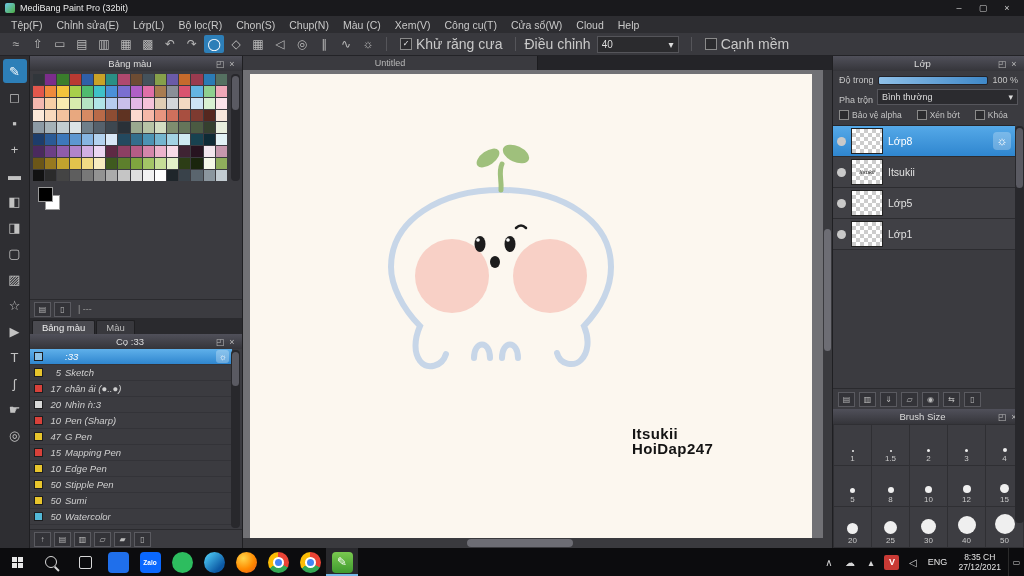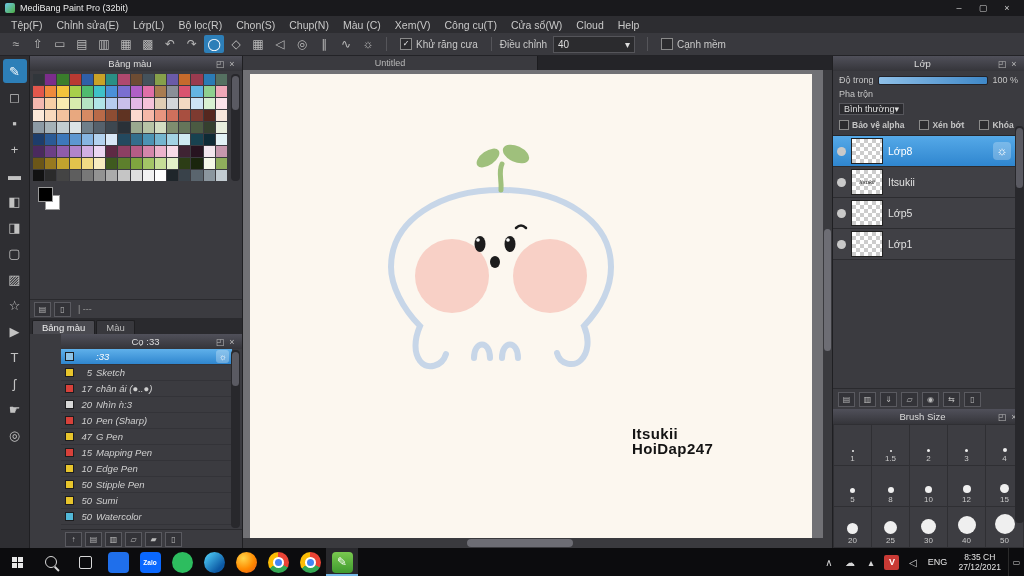--- a/index.html
+++ b/index.html
@@ -19,21 +19,21 @@
   .menu-item{font-size:10.5px;color:#c9c9c9;padding:1px 7px;white-space:nowrap;}
   .toolbar{position:absolute;top:33px;left:0;right:0;height:23px;background:#39393e;
     border-bottom:1px solid #232327;display:flex;align-items:center;padding:0 6px;gap:2px;box-sizing:border-box;}
   .tb-icons{display:flex;gap:2px;align-items:center;}
   .tb-icon{width:20px;height:18px;color:#b9b9b9;font-size:12px;display:flex;
     align-items:center;justify-content:center;border-radius:2px;}
   .tb-icon.selected{background:#2d7fb8;color:#fff;}
   .tb-check{display:flex;align-items:center;gap:4px;margin:0 5px;}
   .cb{width:10px;height:10px;border:1px solid #8a8a8a;background:#2b2b2e;font-size:8px;
     color:#eee;display:flex;align-items:center;justify-content:center;line-height:1;}
-  .tb-text{font-size:10px;color:#c9c9c9;text-align:right;}
+  .tb-text{font-size:14px;color:#c9c9c9;text-align:right;}
   .tb-select{width:72px;height:15px;background:#2b2b2e;border:1px solid #55555a;
     font-size:10px;color:#ddd;display:flex;align-items:center;justify-content:space-between;
     padding:0 4px;margin:0 4px;}
   .tb-sep{width:1px;height:14px;background:#55555a;margin:0 6px;}
   .main{position:absolute;top:56px;left:0;right:0;bottom:28px;display:flex;}
   .toolstrip{width:30px;background:#2e2e32;display:flex;flex-direction:column;align-items:center;
     padding-top:3px;gap:2px;box-sizing:border-box;border-right:1px solid #1f1f22;}
   .tool{width:24px;height:24px;color:#c2c2c2;font-size:13px;display:flex;align-items:center;
     justify-content:center;border-radius:3px;}
   .tool.selected{background:#2d7fb8;color:#fff;}
@@ -53,21 +53,21 @@
   .fgcol{position:absolute;left:0;top:0;width:13px;height:13px;background:#000;border:1px solid #999;z-index:2;}
   .bgcol{position:absolute;left:7px;top:8px;width:13px;height:13px;background:#fff;border:1px solid #999;}
   .pal-footer{margin-top:auto;height:18px;display:flex;align-items:center;gap:3px;padding:0 4px;border-top:1px solid #2a2a2e;}
   .sm-icon{width:15px;height:13px;border:1px solid #5a5a60;background:#333338;color:#bbb;font-size:8px;
     display:flex;align-items:center;justify-content:center;}
   .pf-label{font-size:9px;color:#9a9a9a;margin-left:4px;}
   .left-tabs{height:16px;background:#2a2a2e;display:flex;align-items:flex-end;padding-left:2px;gap:1px;}
   .ltab{font-size:9.5px;color:#bbb;background:#38383d;padding:1px 9px;border:1px solid #1f1f22;
     border-bottom:none;border-radius:2px 2px 0 0;}
   .ltab.active{background:#4a4a50;color:#eee;}
-  .brush-panel{flex:1;margin-left:31px;}
+  .brush-panel{flex:1;}
   .brush-list{flex:1;position:relative;overflow:hidden;}
   .brush-rows{margin-right:10px;font-style:italic;}
   .brush-row{height:15px;display:flex;align-items:center;gap:4px;padding:0 3px 0 4px;
     border-bottom:1px solid #333338;font-size:9.5px;color:#cfcfcf;}
   .brush-row.selected{background:linear-gradient(#5fb0ea,#2f86cf);color:#fff;}
   .chip{width:9px;height:9px;border:1px solid #1d1d1f;box-sizing:border-box;}
   .bsize{width:14px;text-align:right;}
   .bname{flex:1;white-space:nowrap;overflow:hidden;}
   .gear{display:none;width:13px;height:13px;border-radius:3px;background:rgba(255,255,255,.28);
     color:#fff;font-size:9px;align-items:center;justify-content:center;}
@@ -83,24 +83,24 @@
   .signature{position:absolute;left:382px;top:352px;font-size:15px;font-weight:bold;color:#141414;
     line-height:15px;letter-spacing:.4px;}
   .v-scroll{position:absolute;right:0;top:0;bottom:0;width:9px;background:#3a3a3e;}
   .v-scroll .thumb{position:absolute;left:1px;right:1px;top:34%;height:26%;background:#6d6d74;border-radius:4px;}
   .h-scroll{height:10px;min-height:10px;background:#3a3a3e;position:relative;}
   .h-scroll .thumb{position:absolute;top:1px;bottom:1px;left:38%;width:18%;background:#6d6d74;border-radius:4px;}
   .rightcol{width:192px;background:#3b3b40;display:flex;flex-direction:column;border-left:1px solid #1f1f22;box-sizing:border-box;}
   .layers-panel{height:356px;}
   .opacity-row{display:flex;align-items:center;gap:4px;padding:4px 6px 1px;font-size:9px;color:#c5c5c5;}
   .slider{flex:1;height:7px;background:linear-gradient(90deg,#8fc0e8,#3f88c8);border:1px solid #222228;border-radius:2px;}
-  .blend-row{display:flex;align-items:flex-start;gap:4px;padding:3px 6px;font-size:9px;color:#c5c5c5;flex-direction:column;}
+  .blend-row{display:flex;align-items:flex-end;gap:4px;padding:3px 6px;font-size:9px;color:#c5c5c5;}
   .blend-select{flex:1;height:14px;background:#2b2b2f;border:1px solid #56565c;display:flex;
     align-items:center;justify-content:space-between;padding:0 4px;font-size:9px;color:#ddd;}
-  .lchecks{display:flex;align-items:center;gap:15px;padding:2px 6px 5px;font-size:8.5px;color:#c5c5c5;font-weight:bold;}
+  .lchecks{display:flex;align-items:center;gap:15px;padding:2px 6px 5px;font-size:8.5px;color:#c5c5c5;}
   .lcheck{display:flex;align-items:center;gap:3px;}
   .lcb{width:8px;height:8px;border:1px solid #8a8a8a;background:#2b2b2e;}
   .layer-list{border-top:1px solid #26262a;position:relative;margin-right:9px;}
   .layer-row{height:30px;display:flex;align-items:center;gap:5px;padding:0 4px;
     border-bottom:1px solid #2c2c30;background:#404045;}
   .layer-row.selected{background:linear-gradient(#55a9e8,#2f86cf);}
   .vis-dot{width:9px;height:9px;border-radius:50%;background:#c9c9c9;min-width:9px;}
   .layer-thumb{width:30px;height:24px;min-width:30px;border:1px solid #222;position:relative;background-color:#fff;
     background-image:linear-gradient(45deg,#ccc 25%,transparent 25%,transparent 75%,#ccc 75%),
                      linear-gradient(45deg,#ccc 25%,transparent 25%,transparent 75%,#ccc 75%);

